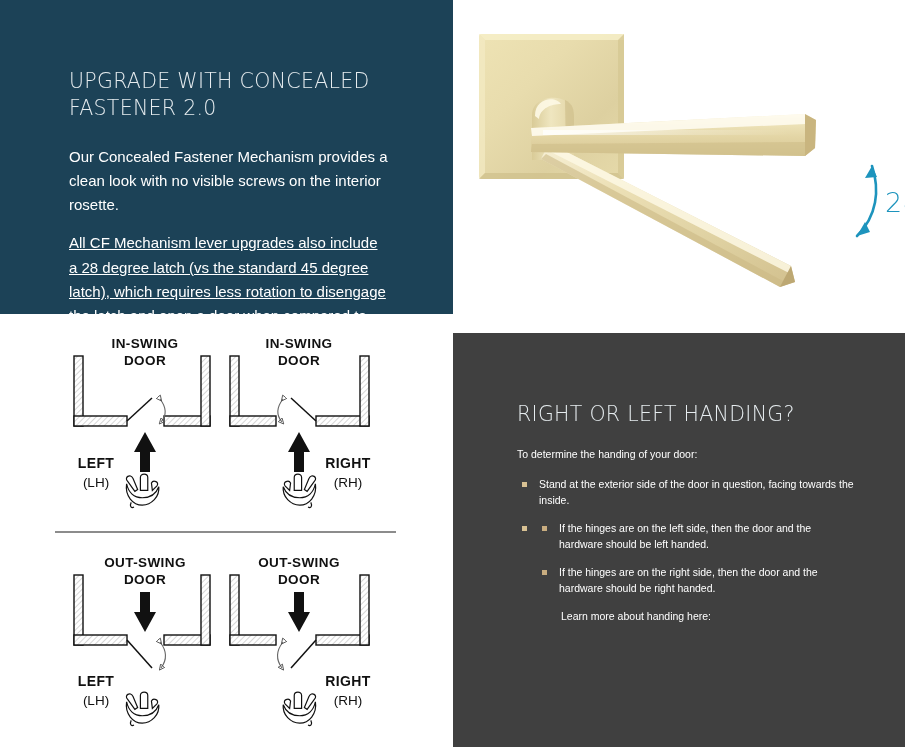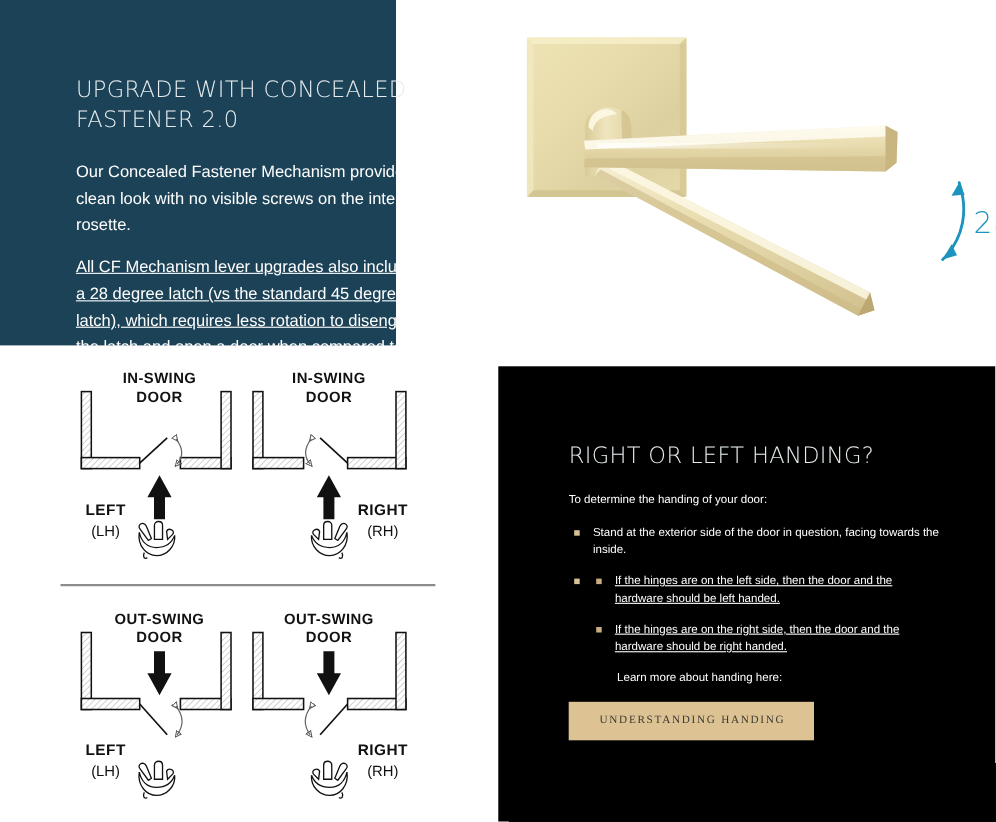--- a/index.html
+++ b/index.html
@@ -12,21 +12,21 @@
     height: 747px;
     position: relative;
     font-family: "Liberation Sans", sans-serif;
     overflow: hidden;
   }
 
   
   #cf-panel {
     position: absolute;
     left: 0; top: 0;
-    width: 360px; height: 314px;
+    width: 453px; height: 314px;
     background: #1c4257;
     box-sizing: border-box;
   }
   #cf-panel .cf-inner {
     position: absolute;
     left: 69px; top: 68px;
     width: 320px;
   }
   .panel-heading {
     font-family: "DejaVu Sans", sans-serif;
@@ -64,21 +64,21 @@
     background: #ffffff;
     overflow: hidden;
   }
   #handing-diagram svg { display: block; }
 
   
   #handing-panel {
     position: absolute;
     left: 453px; top: 333px;
     width: 452px; height: 414px;
-    background: #000000;
+    background: #404040;
     box-sizing: border-box;
   }
   #handing-panel .hp-inner {
     position: absolute;
     left: 64px; top: 68px;
     width: 340px;
   }
   #handing-panel .panel-heading {
     font-size: 20.5px;
     margin-bottom: 18px;
@@ -106,21 +106,20 @@
     content: "";
     position: absolute;
     left: 5px; top: 6px;
     width: 5px; height: 5px;
     background: #d8c193;
   }
   ul.hp-sublist {
     list-style: none;
     margin: 6px 0 0 0;
     padding: 0;
-    text-decoration: underline;
   }
   ul.hp-sublist > li {
     position: relative;
     padding-left: 20px;
     font-size: 10.5px;
     line-height: 1.55;
     color: #ffffff;
     margin-bottom: 11px;
   }
   ul.hp-sublist > li:last-child { margin-bottom: 0; }
@@ -358,15 +357,14 @@
           </li>
           <li>
             <span>If the hinges are on the right side, then the door and the hardware should be right handed.</span>
           </li>
         </ul>
       </li>
     </ul>
 
     <p class="hp-learn">Learn more about handing here:</p>
 
-    <button class="hp-button" type="button">UNDERSTANDING HANDING</button>
   </div>
 </section>
 
 </body></html>

